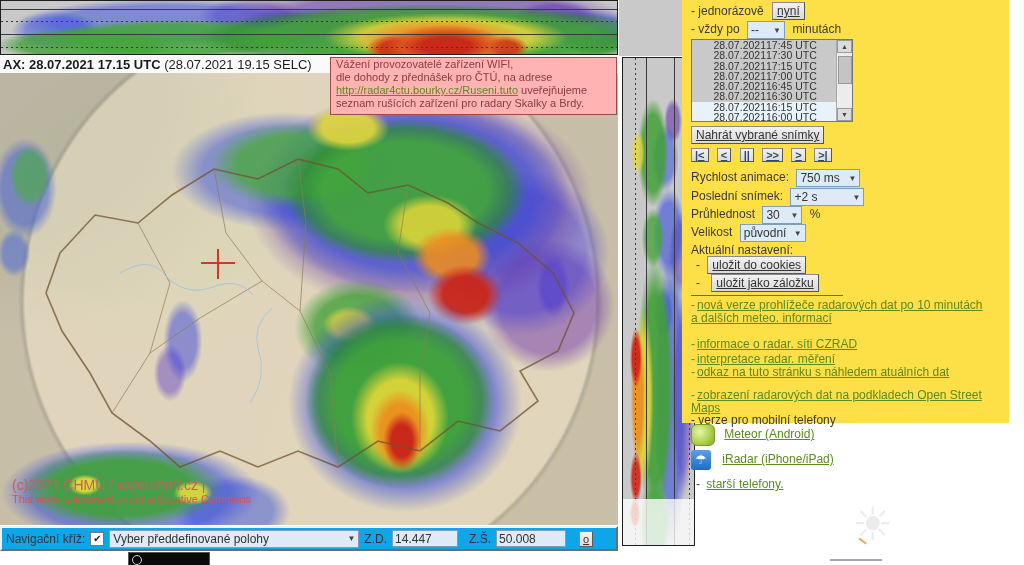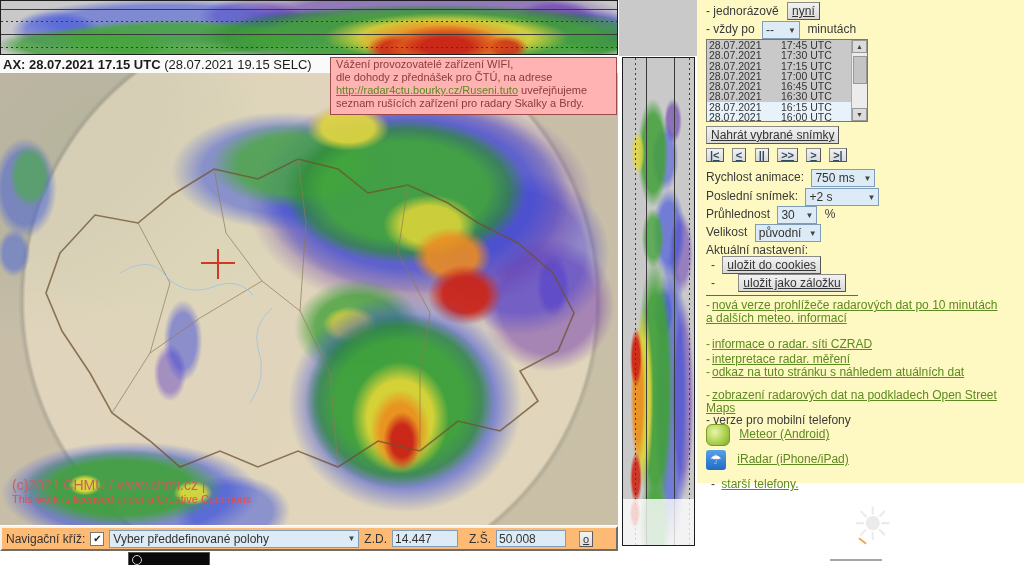--- a/index.html
+++ b/index.html
@@ -108,53 +108,53 @@
       radial-gradient(ellipse 22px 60px at 46px 175px, rgba(55,75,220,.6) 0 50%, transparent 75%),
       radial-gradient(ellipse 18px 45px at 42px 100px, rgba(60,80,220,.55) 0 50%, transparent 75%),
       radial-gradient(ellipse 14px 130px at 60px 340px, rgba(100,55,175,.5) 0 55%, transparent 78%),
       radial-gradient(ellipse 16px 55px at 58px 195px, rgba(100,55,175,.5) 0 50%, transparent 75%),
       radial-gradient(ellipse 12px 30px at 50px 63px, rgba(100,55,175,.6) 0 50%, transparent 75%),
       radial-gradient(ellipse 14px 35px at 40px 255px, rgba(60,80,220,.5) 0 50%, transparent 75%);}
   .v-strip .fade{position:absolute;left:0;right:0;bottom:0;height:46px;background:rgba(255,255,255,.78);}
 
   
   .navbar{position:absolute;left:0;top:526px;width:618px;height:25px;box-sizing:border-box;
-    background:#fdba74;border:2px solid;border-color:#f4f2ee #6f6d68 #6f6d68 #f4f2ee;
+    background:#0ea5e9;border:2px solid;border-color:#f4f2ee #6f6d68 #6f6d68 #f4f2ee;
     font-size:12px;color:#333;display:flex;align-items:center;gap:5px;padding:0 4px;white-space:nowrap;}
   .checkbox{width:12px;height:12px;background:#fff;border:1px solid #777;font-size:10px;line-height:11px;
     text-align:center;color:#222;display:inline-block;}
   .fake-select{display:inline-flex;align-items:center;justify-content:space-between;box-sizing:border-box;
     background:#dcebf5;border:1px solid #7f9db9;height:18px;font-size:12px;color:#333;padding:0 3px;cursor:pointer;}
   .fake-select .arr{font-size:8px;color:#444;margin-left:4px;}
   .nav-input{box-sizing:border-box;height:17px;background:#dcebf5;border:1px solid #7f9db9;
     font-size:12px;color:#333;padding:0 2px;font-family:"Liberation Sans",sans-serif;}
   .mini-btn{background:linear-gradient(#f4f4f4,#dcdcdc);border:1px solid #8a8a8a;
     border-right-color:#5a5a5a;border-bottom-color:#5a5a5a;font-size:11px;color:#333;
     text-decoration:underline;padding:0 3px;height:16px;line-height:14px;cursor:pointer;}
 
   
   .legend-row{position:absolute;left:0;top:552px;width:618px;height:13px;background:#fff;}
   .legend-black{position:absolute;left:128px;top:0;width:80px;height:13px;background:#0a0a0a;border:1px solid #555;}
   .legend-dot{position:absolute;left:3px;top:2px;width:8px;height:8px;border:1px solid #cfcfcf;border-radius:50%;}
 
   
-  .sidebar{position:absolute;left:697px;top:0;width:327px;height:483px;background:#fef9c3;
+  .sidebar{position:absolute;left:682px;top:0;width:327px;height:423px;background:#fde047;
     font-size:12px;color:#3a3a3a;}
   .srow{position:absolute;left:9px;white-space:nowrap;}
   .btn{display:inline-block;background:linear-gradient(#f2f2f2,#dadada);border:1px solid #8a8a8a;
     border-right-color:#555;border-bottom-color:#555;padding:1px 4px;font-size:12px;color:#333;
     text-decoration:underline;cursor:pointer;}
   .pbtn{display:inline-block;background:linear-gradient(#f2f2f2,#dadada);border:1px solid #8a8a8a;
     border-right-color:#555;border-bottom-color:#555;padding:0 3px;margin-right:5px;font-size:11px;
     font-weight:bold;color:#2e4c66;text-decoration:underline;cursor:pointer;}
   .listbox{position:absolute;left:9px;top:39px;width:162px;height:83px;box-sizing:border-box;
     border:1px solid #777;background:#e7f2fa;overflow:hidden;}
   .lrow{height:10.3px;font-size:10.5px;line-height:10.3px;color:#333;display:flex;padding:0 2px;cursor:pointer;}
   .lrow.sel{background:#c9c9c9;}
-  .lrow .d{width:72px;}
+  .lrow .d{width:72px;text-align:right;}
   .scrollbar{position:absolute;right:0;top:0;bottom:0;width:15px;background:#ececec;border-left:1px solid #aaa;}
   .sb-btn{position:absolute;left:0;width:15px;height:13px;background:#dcdcdc;border:1px solid #999;
     box-sizing:border-box;font-size:7px;text-align:center;line-height:11px;color:#444;cursor:pointer;}
   .sb-thumb{position:absolute;left:1px;top:16px;width:12px;height:26px;background:#c4c4c4;border:1px solid #999;cursor:pointer;}
   .sep{position:absolute;left:9px;top:295px;width:152px;border-top:1px solid #666;}
   .link-block{position:absolute;left:9px;font-size:12px;line-height:12.5px;color:#5c8a1e;}
   .link-block .dash{color:#5c8a1e;text-decoration:none;margin-right:2px;}
   .app-icon-android{display:inline-block;vertical-align:middle;width:22px;height:20px;margin-right:6px;
     background:radial-gradient(circle at 35% 35%, #e9f5a8, #a8cf4a 60%, #7fa82e);border:1px solid #7a9a20;
     border-radius:6px;}
@@ -338,21 +338,21 @@
     </div>
 
     <div class="srow" style="top:243px">Aktuální nastavení:</div>
 
     <div class="srow" style="top:256px;left:14px">
       <span>-</span>
       <button class="btn" style="margin-left:4px">uložit do cookies</button>
     </div>
     <div class="srow" style="top:274px;left:14px">
       <span>-</span>
-      <button class="btn" style="margin-left:20px">uložit jako záložku</button>
+      <button class="btn" style="margin-left:8px">uložit jako záložku</button>
     </div>
 
     <div class="sep"></div>
 
     <div class="link-block" style="top:299px;width:300px;white-space:normal">
       <span class="dash">-</span><a class="green-link">nová verze prohlížeče radarových dat po 10 minutách a dalších meteo. informací</a>
     </div>
     <div class="link-block" style="top:338px">
       <span class="dash">-</span><a class="green-link">informace o radar. síti CZRAD</a>
     </div>

